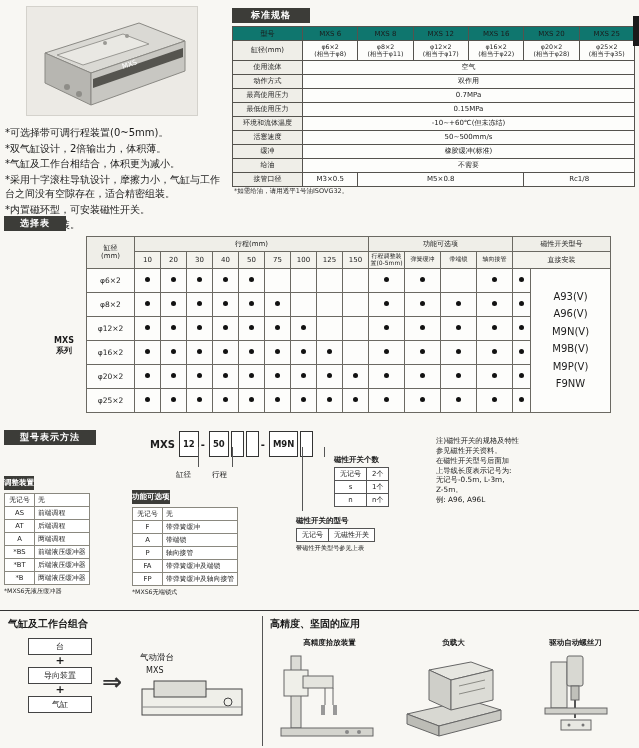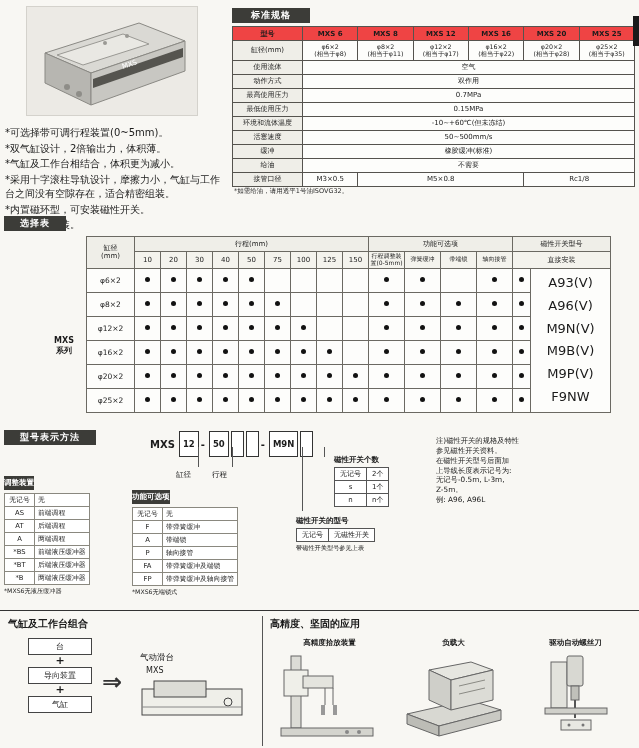--- a/index.html
+++ b/index.html
@@ -9,35 +9,35 @@
          height:15px;display:flex;align-items:center;justify-content:center;letter-spacing:1px}
   .footnote{position:absolute;font-size:6.5px;color:#2a2a2a}
   
   .photo{position:absolute;left:26px;top:6px;width:172px;height:110px;background:#eceae5;border:1px solid #d4d2cc}
   .notes{position:absolute;left:5px;top:126px;width:224px;font-size:10px;line-height:1.45;list-style:none}
   .notes li{margin-bottom:1px}
   
   table{border-collapse:collapse}
   .spec{position:absolute;left:232px;top:26px;width:403px;font-size:7px;text-align:center;table-layout:fixed}
   .spec th,.spec td{border:1px solid #55534e;padding:1.5px 1px;font-weight:normal;background:#fdfdfb}
-  .spec tr.hdr th{background:#ef4444;font-weight:bold;font-size:7px}
+  .spec tr.hdr th{background:#0f766e;font-weight:normal;font-size:7px}
   .spec th.lbl{width:70px;background:#efeee8;text-align:center;padding:1.5px 2px}
   .spec td.pre{white-space:pre-line;font-size:6.3px;line-height:1.25}
   
   .sel{position:absolute;left:86px;top:236px;font-size:7px;text-align:center}
   .sel th,.sel td{border:1px solid #6b6962;padding:0;background:#fdfdfb;font-weight:normal}
   .sel .grp{height:15px;background:#efeee8;font-size:7px}
   .sel th.bore{width:48px;white-space:pre-line;line-height:1.2}
   .sel .sub{height:14px;background:#f4f3ed;font-size:7px}
   .sel .stk{width:26px}
   .sel .fnc{width:36px;font-size:6px;line-height:1.15;padding:1px;background:#f4f3ed}
   .sel td{height:24px}
   .sel td.bore{font-size:7.5px}
   .sel td.dc{width:18px}
-  .sel td.mod{width:80px;font-size:13px;line-height:1.75;vertical-align:middle}
+  .sel td.mod{width:80px;font-size:10px;line-height:1.75;vertical-align:middle}
   .dot{display:inline-block;width:5px;height:5px;border-radius:50%;background:#121212}
   .series{position:absolute;left:44px;top:336px;width:40px;font-size:8px;font-weight:bold;text-align:center;white-space:pre-line;line-height:1.3}
   
   .model-row{position:absolute;left:150px;top:431px;display:flex;align-items:center;gap:2px}
   .mtext{font-size:10px;font-weight:bold;margin-right:2px}
   .mbox{border:1px solid #333;min-width:13px;height:14px;display:inline-flex;align-items:center;justify-content:center;
         padding:12px 3px;font-size:8.5px;font-weight:bold;background:#fff}
   .conn{position:absolute;width:0;border-left:1px solid #555}
   .small-label{position:absolute;font-size:7.5px}
   

